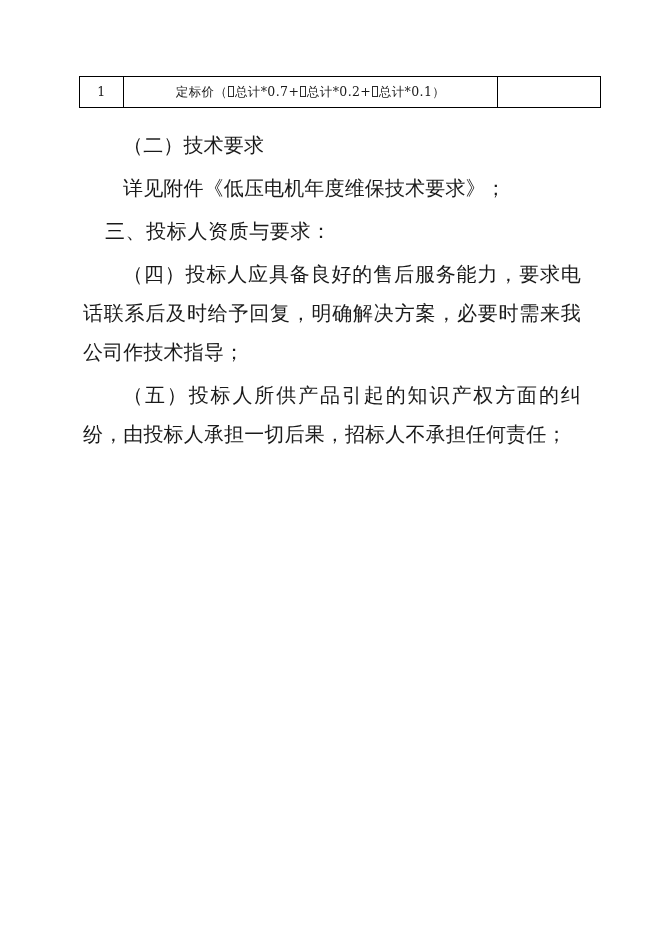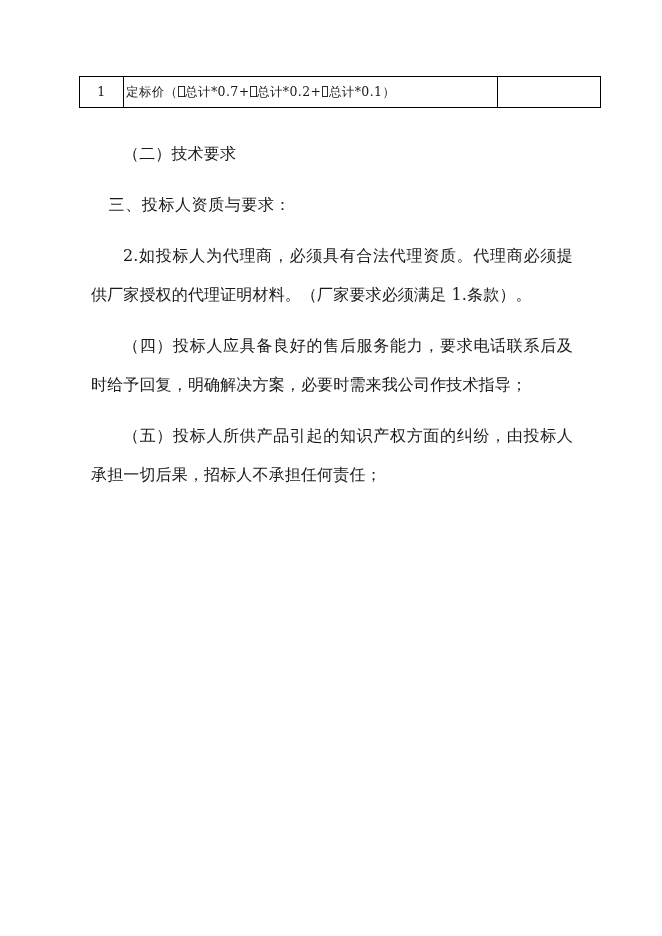--- a/index.html
+++ b/index.html
@@ -41,37 +41,37 @@
   table.price-table td {
     border: 1.3px solid #000000;
     height: 30px;
     padding: 0 2px;
     font-size: 12.5px;
     line-height: 1.15;
     vertical-align: middle;
     letter-spacing: 0.4px;
   }
   td.col-no    { width: 39px;  text-align: center; }
-  td.col-desc  { width: 369px; text-align: left; }
+  td.col-desc  { width: 369px; text-align: center; }
   td.col-blank { width: 98px;  text-align: center; }
 
   .tofu {
     display: inline-block;
     width: 0.52em;
     height: 0.92em;
     border: 1px solid #2a2a2a;
     vertical-align: -0.12em;
     margin: 0 0.5px;
     box-sizing: border-box;
   }
 
   
   p {
-    margin: 12px;
-    font-size: 16px;
+    margin: 4px;
+    font-size: 20px;
     line-height: 39px;
     letter-spacing: 0.15px;
     text-align: justify;
     text-justify: inter-ideograph;
     word-break: break-all;
   }
   p.indent  { text-indent: 2em; }
   p.heading {
     font-weight: normal;
     text-indent: 1.1em;
@@ -93,19 +93,19 @@
           <td class="col-no">1</td>
           <td class="col-desc"><span>定标价（</span><span class="tofu"></span><span>总计*0.7+</span><span class="tofu"></span><span>总计*0.2+</span><span class="tofu"></span><span>总计*0.1）</span></td>
           <td class="col-blank"></td>
         </tr>
       </tbody>
     </table>
 
     <div class="gap-after-table"></div>
 
     <p class="indent">（二）技术要求</p>
+    <p class="indent">详见附件《低压电机年度维保技术要求》；</p>
     <p class="heading">三、投标人资质与要求：</p>
-    <p class="indent">2.如投标人为代理商，必须具有合法代理资质。代理商必须提供厂家授权的代理证明材料。（厂家要求必须满足 1.条款）。</p>
     <p class="indent">（四）投标人应具备良好的售后服务能力，要求电话联系后及时给予回复，明确解决方案，必要时需来我公司作技术指导；</p>
     <p class="indent">（五）投标人所供产品引起的知识产权方面的纠纷，由投标人承担一切后果，招标人不承担任何责任；</p>
 
   </div>
 </div>
 
 </body></html>

